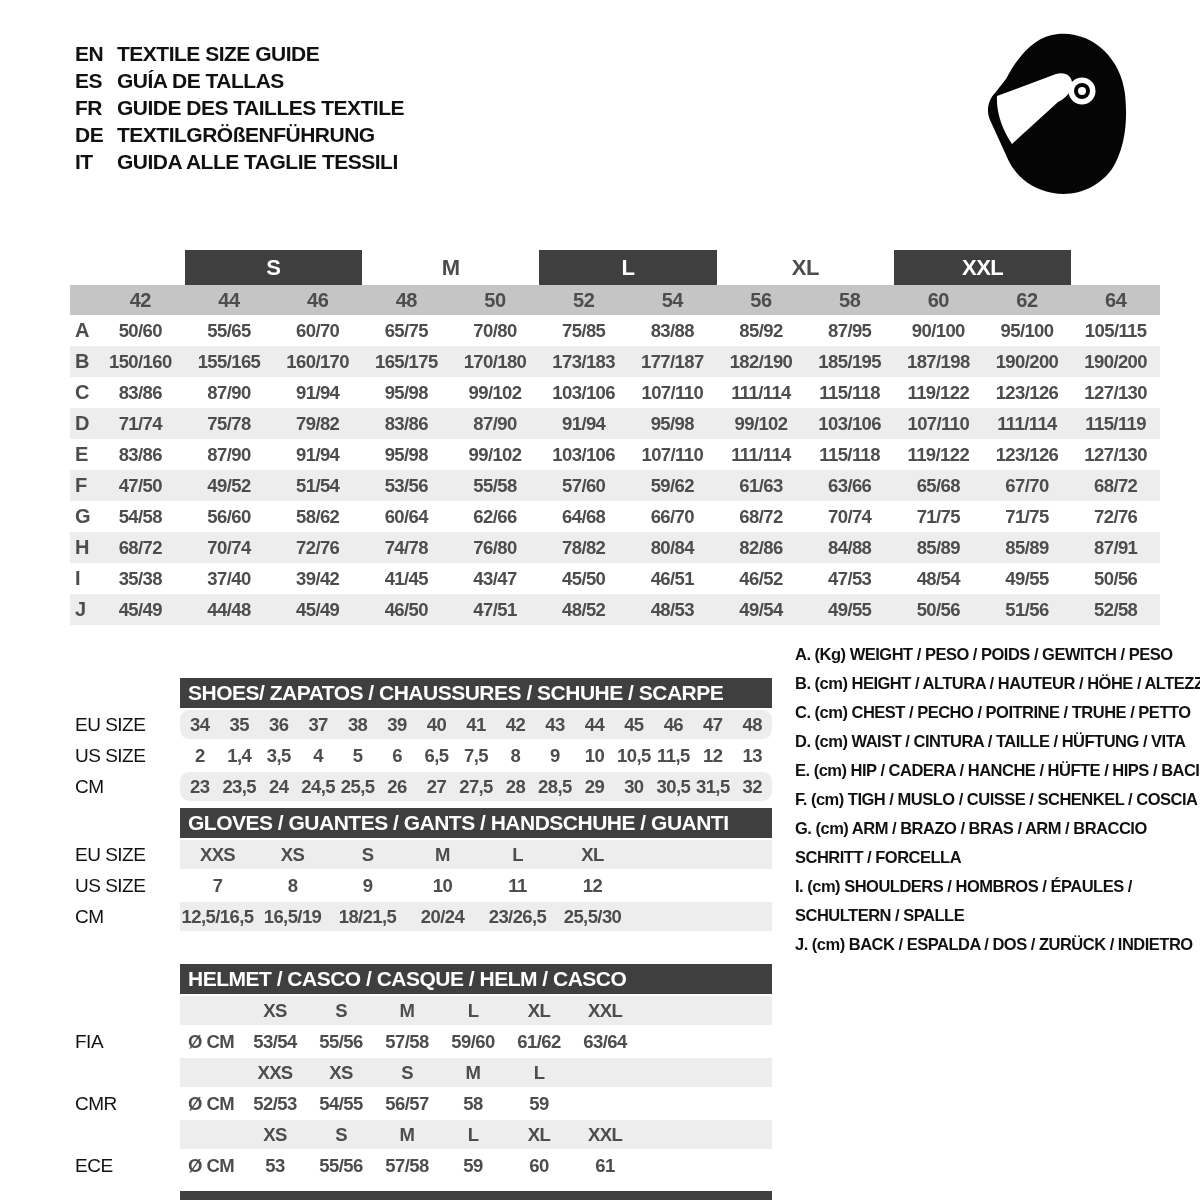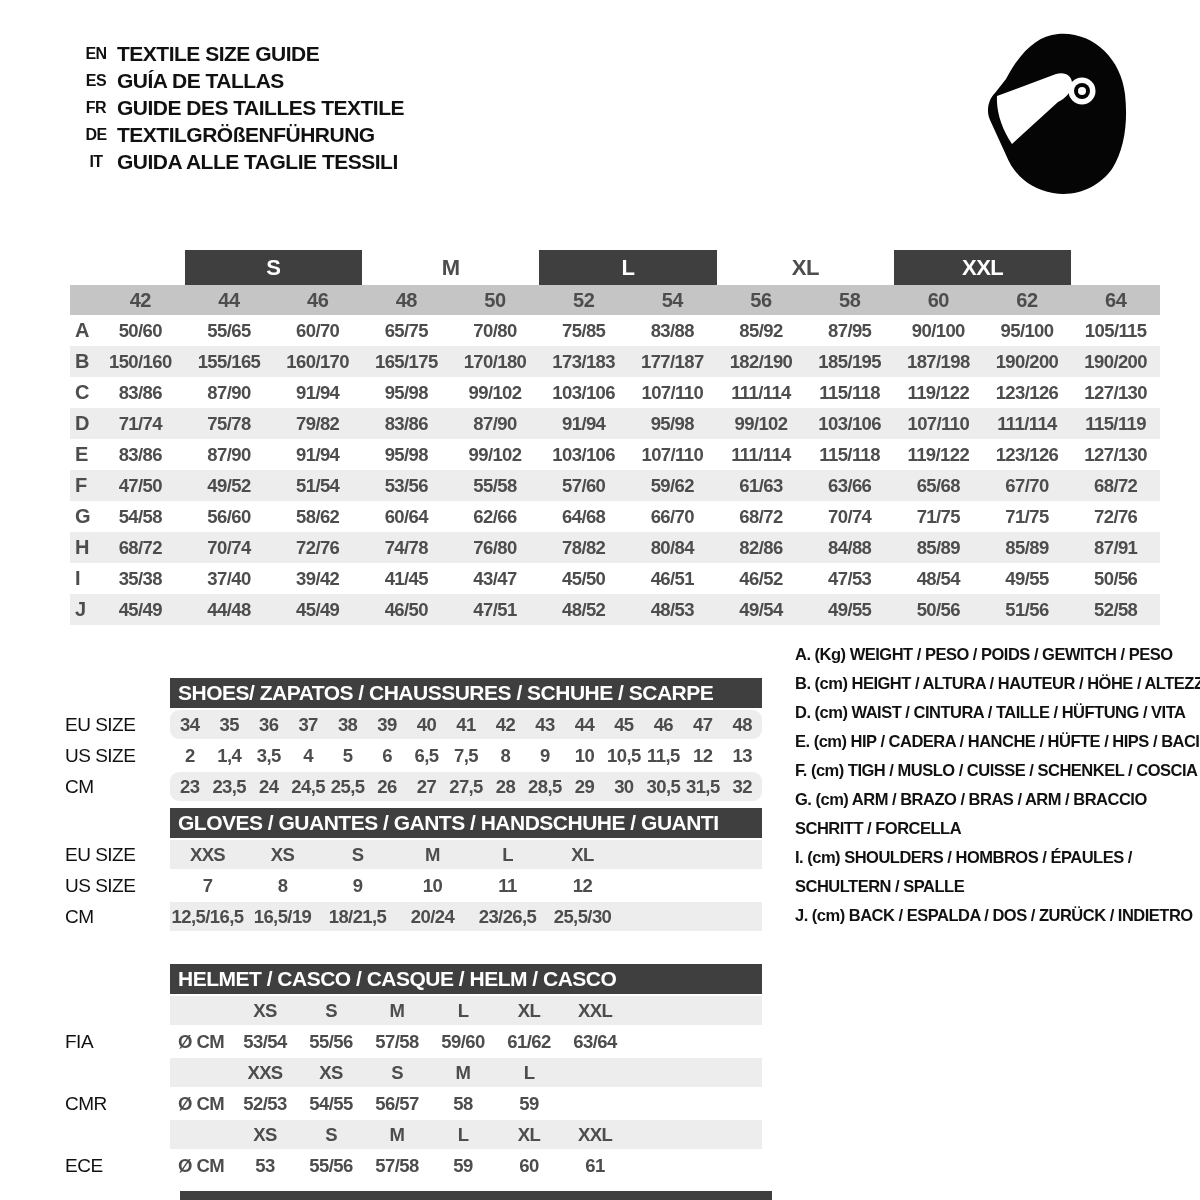--- a/index.html
+++ b/index.html
@@ -13,21 +13,21 @@
   html,body{background:#ffffff;}
   body{
     width:1200px;height:1200px;position:relative;overflow:hidden;
     font-family:"Liberation Sans", sans-serif;
     -webkit-font-smoothing:antialiased;
   }
 
   
   #lang-block{position:absolute;left:75px;top:40px;}
   .lang-row{display:flex;height:27px;align-items:center;}
-  .lang-code{width:42px;font-weight:bold;font-size:16px;letter-spacing:-0.5px;color:var(--c-black);text-align:center;}
+  .lang-code{width:42px;font-weight:bold;font-size:21px;letter-spacing:-0.5px;color:var(--c-black);}
   .lang-title{font-weight:bold;font-size:21px;letter-spacing:-0.5px;color:var(--c-black);}
 
   
   #helmet-logo{position:absolute;left:975px;top:28px;width:162px;height:172px;}
 
   
   #apparel-table{position:absolute;left:70px;top:250px;width:1090px;}
   .grid13{display:grid;grid-template-columns:26px repeat(12,1fr);}
   #apparel-size-header{height:35px;align-items:stretch;}
   .size-box{display:flex;align-items:center;justify-content:center;
@@ -35,21 +35,21 @@
   .size-box.boxed{background:var(--c-dark);color:#ffffff;}
   .size-box.plain{color:var(--c-text);}
   #apparel-numbers{height:30px;background:var(--c-band);align-items:center;}
   .num-cell{text-align:center;font-weight:bold;font-size:20px;letter-spacing:-0.5px;color:var(--c-text);}
   .data-row{height:31px;align-items:center;}
   .data-row.shaded{background:var(--c-shade);}
   .row-letter{font-weight:bold;font-size:20px;color:var(--c-text);padding-left:5px;}
   .cell{text-align:center;font-weight:bold;font-size:18.5px;letter-spacing:-0.6px;color:var(--c-text);white-space:nowrap;}
 
   
-  .subtable{position:absolute;left:60px;width:702px;}
+  .subtable{position:absolute;left:70px;width:702px;}
   .sub-header{margin-left:110px;width:592px;height:30px;background:var(--c-dark);
     color:#ffffff;font-weight:bold;font-size:21px;letter-spacing:-0.5px;
     display:flex;align-items:center;padding-left:8px;}
   .sub-row{display:grid;grid-template-columns:110px 592px;height:29px;margin-top:2px;align-items:center;}
   .sub-label{font-weight:normal;font-size:19px;letter-spacing:-0.5px;color:var(--c-black);padding-left:5px;}
   .sub-values{display:grid;height:100%;align-items:center;}
   .sub-values.shaded{background:var(--c-shade);}
   .sub-values.cols15{grid-template-columns:repeat(15,1fr);border-radius:9px;}
   .sub-values.cols6{grid-template-columns:repeat(6,75px) 1fr;}
   .sub-values.helmet-cols{grid-template-columns:62px repeat(6,66px) 1fr;}
@@ -454,20 +454,21 @@
           <div class="sub-cell">60</div>
           <div class="sub-cell">61</div>
         </div>
       </div>
     </div>
 </div>
 
 <div id="legend">
     <div class="legend-line">A. (Kg) WEIGHT / PESO / POIDS / GEWITCH / PESO</div>
     <div class="legend-line">B. (cm) HEIGHT / ALTURA / HAUTEUR / HÖHE / ALTEZZA</div>
+    <div class="legend-line">C. (cm) CHEST / PECHO / POITRINE / TRUHE / PETTO</div>
     <div class="legend-line">D. (cm) WAIST / CINTURA / TAILLE / HÜFTUNG / VITA</div>
     <div class="legend-line">E. (cm) HIP / CADERA / HANCHE / HÜFTE / HIPS / BACINO</div>
     <div class="legend-line">F. (cm) TIGH / MUSLO / CUISSE / SCHENKEL / COSCIA</div>
     <div class="legend-line">G. (cm) ARM / BRAZO / BRAS / ARM / BRACCIO</div>
     <div class="legend-line">SCHRITT / FORCELLA</div>
     <div class="legend-line">I. (cm) SHOULDERS / HOMBROS / ÉPAULES /</div>
     <div class="legend-line">SCHULTERN / SPALLE</div>
     <div class="legend-line">J. (cm) BACK / ESPALDA / DOS / ZURÜCK / INDIETRO</div>
   </div>
 

